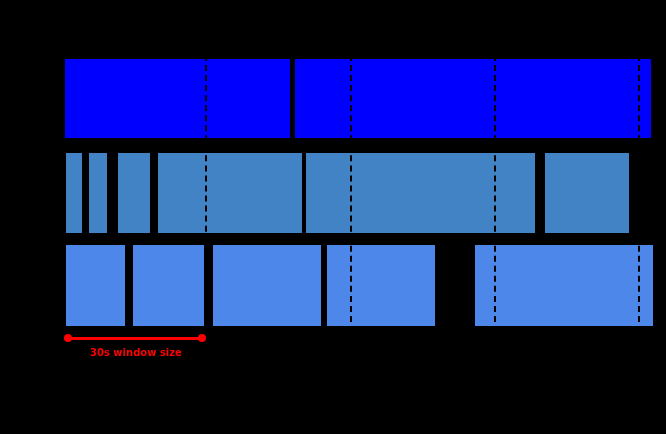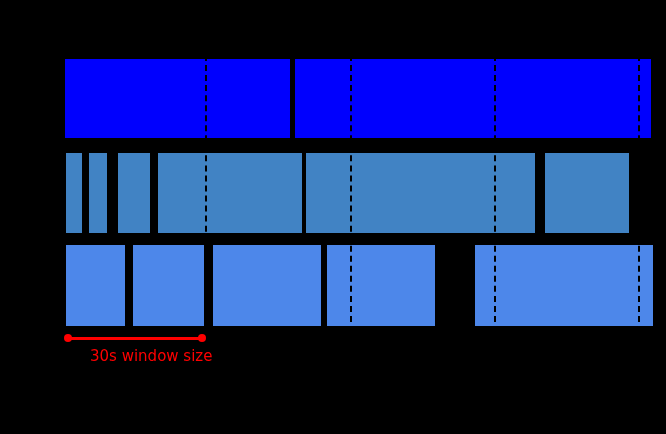--- a/index.html
+++ b/index.html
@@ -40,22 +40,22 @@
   }
   .annot-dot {
     position: absolute;
     width: 8px;
     height: 8px;
     border-radius: 50%;
     z-index: 3;
   }
   .annot-label {
     position: absolute;
-    font-size: 15px;
-    font-weight: normal;
+    font-size: 10px;
+    font-weight: bold;
     letter-spacing: 0px;
     white-space: nowrap;
     z-index: 3;
   }
 </style>
 </head>
 <body>
 
 <div class="figure">
 

